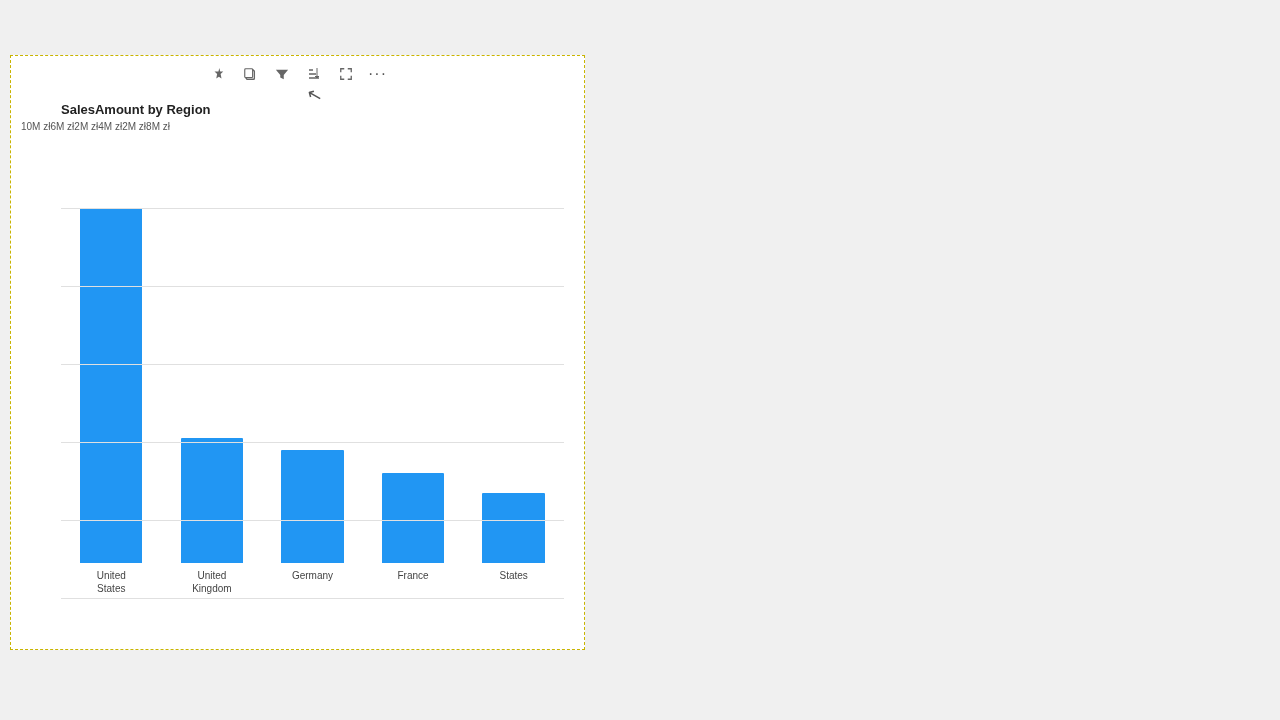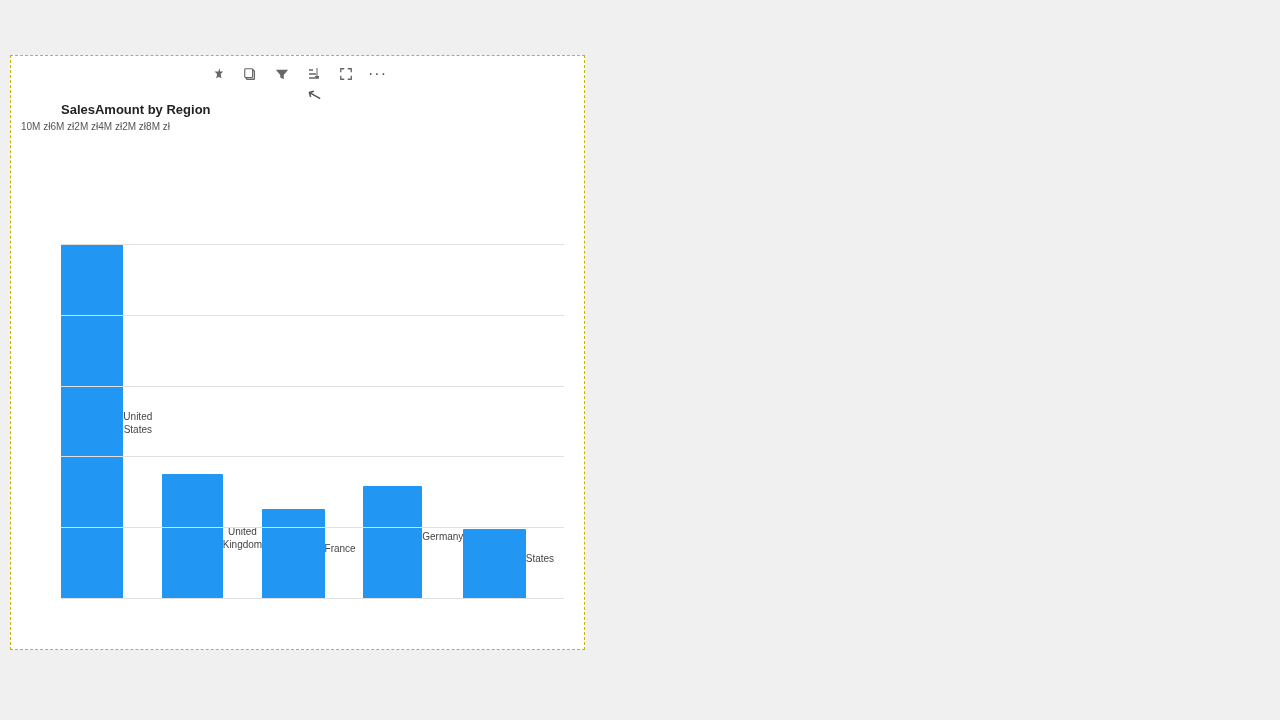--- a/index.html
+++ b/index.html
@@ -105,21 +105,21 @@
       flex: 1;
       display: flex;
       align-items: flex-end;
       gap: 0;
       position: relative;
       padding-bottom: 30px;
     }
 
     .bar-group {
       display: flex;
-      flex-direction: row;
+      flex-direction: column;
       align-items: center;
       flex: 1;
     }
 
     .bar {
       background: #2196F3;
       width: 62%;
       border-radius: 1px 1px 0 0;
       transition: opacity 0.2s;
     }
@@ -224,27 +224,27 @@
           <div class="bar-label">United<br>States</div>
         </div>
 
 
         <div class="bar-group">
           <div class="bar" style="height: 124.8px;"></div>
           <div class="bar-label">United<br>Kingdom</div>
         </div>
 
         <div class="bar-group">
+          <div class="bar" style="height: 113.1px;"></div>
+          <div class="bar-label">Germany</div>
+        </div>
+
+        <div class="bar-group">
           <div class="bar" style="height: 89.7px;"></div>
           <div class="bar-label">France</div>
-        </div>
-
-        <div class="bar-group">
-          <div class="bar" style="height: 113.1px;"></div>
-          <div class="bar-label">Germany</div>
         </div>
 
         <div class="bar-group">
           <div class="bar" style="height: 70.2px;"></div>
           <div class="bar-label">States</div>
         </div>
       </div>
     </div>
   </div>
 </div>

